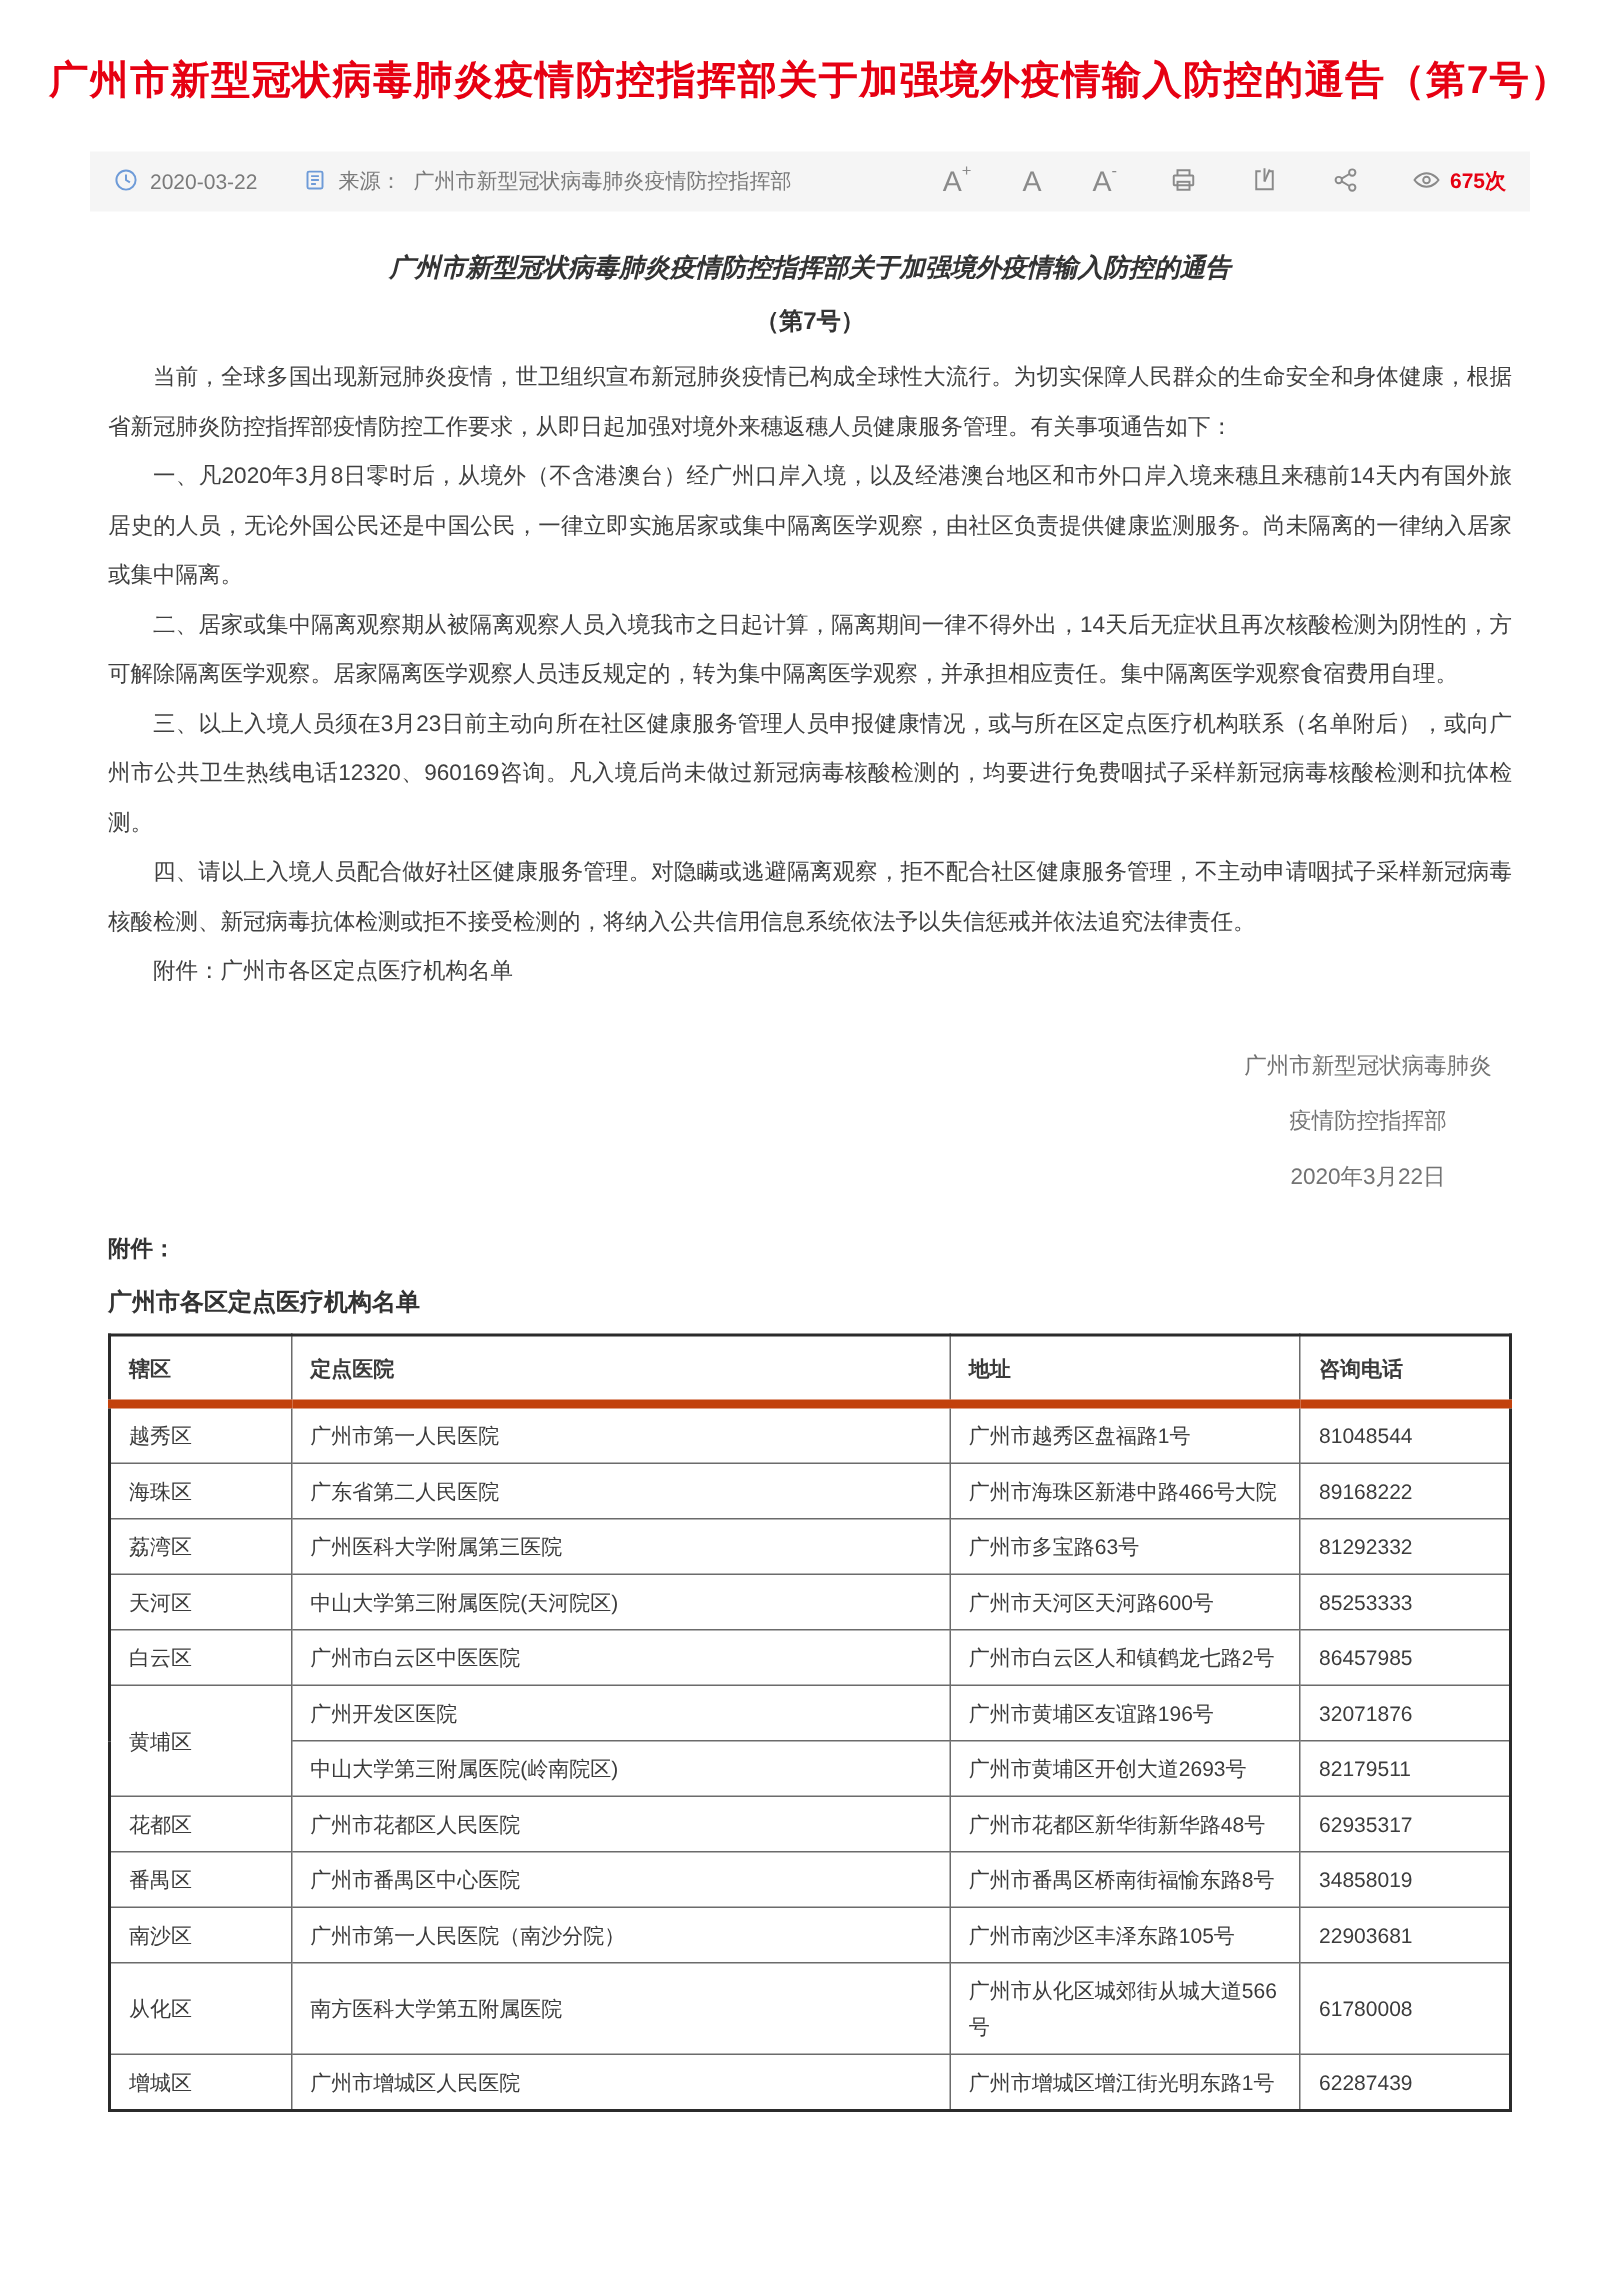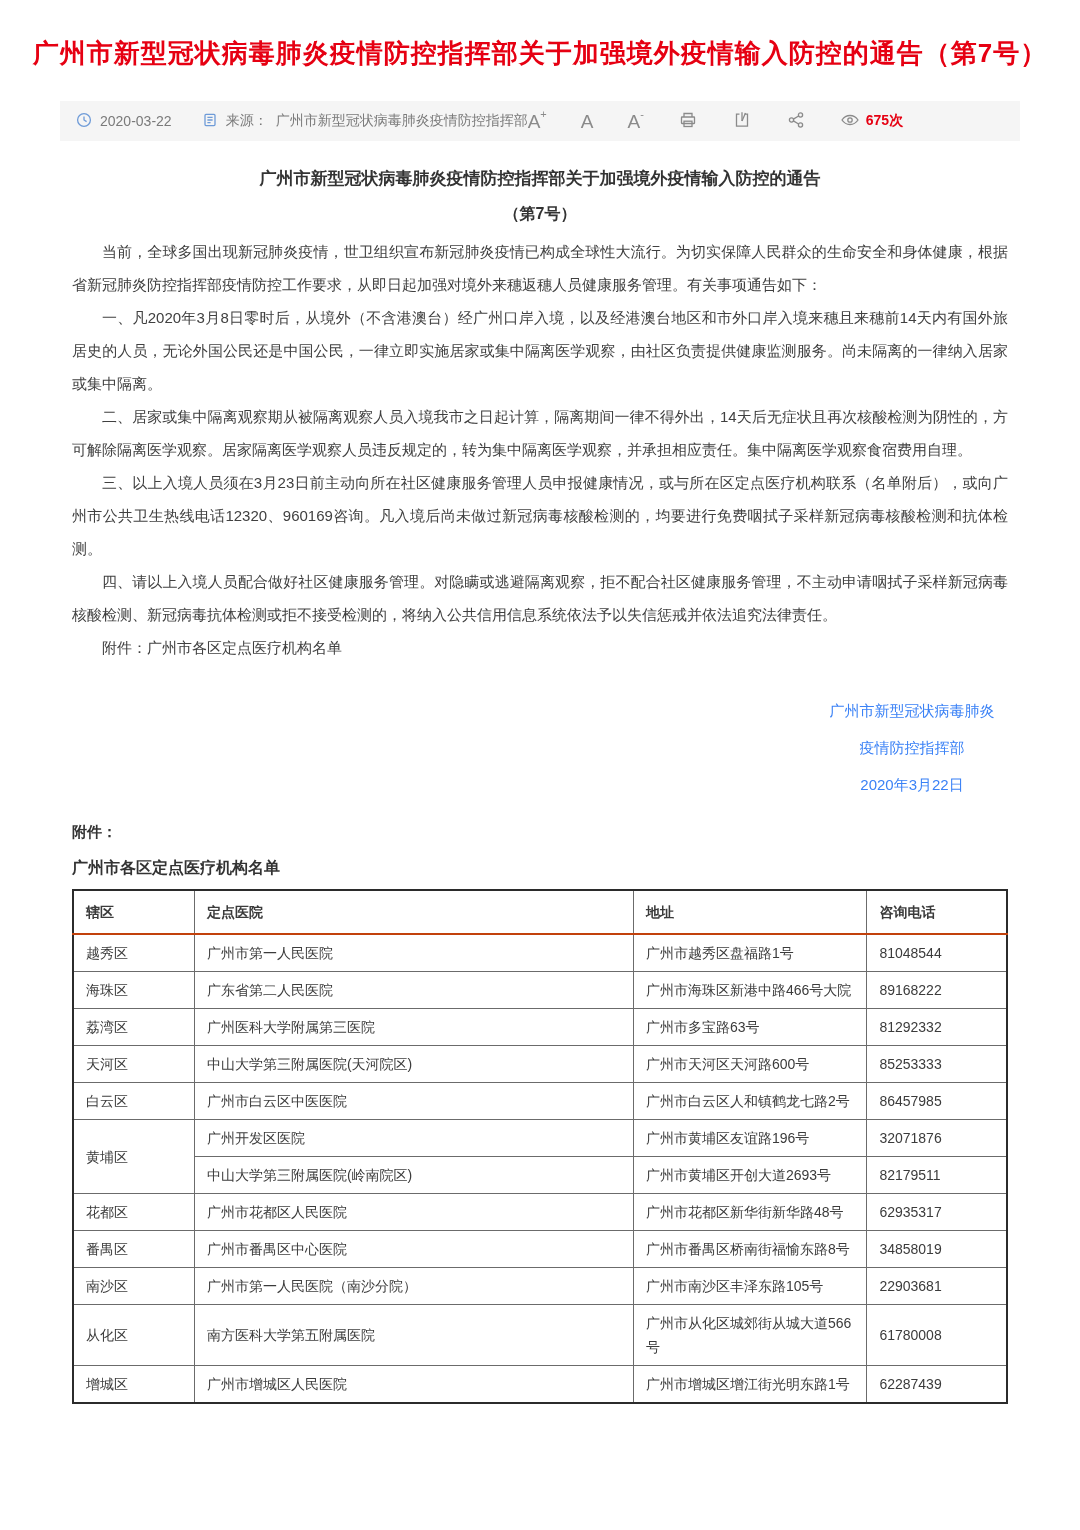--- a/index.html
+++ b/index.html
@@ -10,59 +10,59 @@
     color:#3b3b3b; position:relative;
   }
   
   .page-title {
     padding:36px 30px 0; text-align:center;
     font-size:26px; font-weight:bold; color:#e60012; letter-spacing:1px;
   }
   
   .meta-bar {
     margin:30px 60px 26px; height:40px; background:#f5f5f5;
-    display:flex; align-items:center; justify-content:flex-start;
+    display:flex; align-items:center; justify-content:space-between;
     padding:0 16px; font-size:14px; color:#7a7a7a;
   }
   .meta-left { display:flex; align-items:center; gap:8px; }
   .meta-left .sep { width:14px; }
   .meta-right { display:flex; align-items:center; gap:34px; }
   .icon-btn {
     background:none; border:none; cursor:pointer; color:#8a8a8a;
     display:flex; align-items:center; font-family:inherit;
   }
   .font-btn { font-size:19px; color:#8a8a8a; line-height:1; }
   .font-btn sup { font-size:11px; position:relative; top:-7px; }
   .views { display:flex; align-items:center; gap:6px;font-weight:bold; }
   .views-count { color:#e60012; font-size:14px; }
   svg.gray { stroke:#8a8a8a; fill:none; stroke-width:1.3; }
   svg.blue { stroke:#6e9bd8; fill:none; stroke-width:1.3; }
   
   .article { margin:0 72px; }
-  .doc-title { text-align:center; font-size:17px; font-weight:bold; margin-top:26px; color:#333; }
+  .doc-title { text-align:center; font-size:17px; font-weight:bold; margin-top:26px; color:#333;font-style:italic; }
   .doc-subtitle { text-align:center; font-size:16px; font-weight:bold; margin-top:14px; color:#333; }
   .article-body { margin-top:10px; }
   .article-body p {
     font-size:15px; line-height:33px; text-indent:2em;
     color:#404040; text-align:justify;
   }
   .signature { width:220px; margin:28px -14px 0 auto; text-align:center;
-    font-size:15px; line-height:37px; color:#3b82f6; }
+    font-size:15px; line-height:37px; color:#737373; }
   
   .attachment-label { font-size:15px; font-weight:bold; margin-top:20px; color:#333; }
   .table-title { font-size:16px; font-weight:bold; margin:16px 0 10px; color:#333; }
   table.hospitals {
     width:100%; border-collapse:collapse; font-size:14px;
     border:2px solid #2b2b2b;
   }
   table.hospitals th, table.hospitals td {
     border:1px solid #6b6b6b; padding:6px 12px; text-align:left;
     vertical-align:middle; line-height:24px; color:#3b3b3b;
   }
-  table.hospitals th { font-weight:bold; border-bottom:2px solid #c2410c; padding:9px 12px; }
+  table.hospitals th { font-weight:bold; border-bottom:6px solid #c2410c; padding:9px 12px; }
 </style>
 </head>
 <body>
 
 <h1 class="page-title">广州市新型冠状病毒肺炎疫情防控指挥部关于加强境外疫情输入防控的通告（第7号）</h1>
 
 <div class="meta-bar">
   <div class="meta-left">
     <span>
       <svg class="blue" width="16" height="16" viewBox="0 0 16 16">

